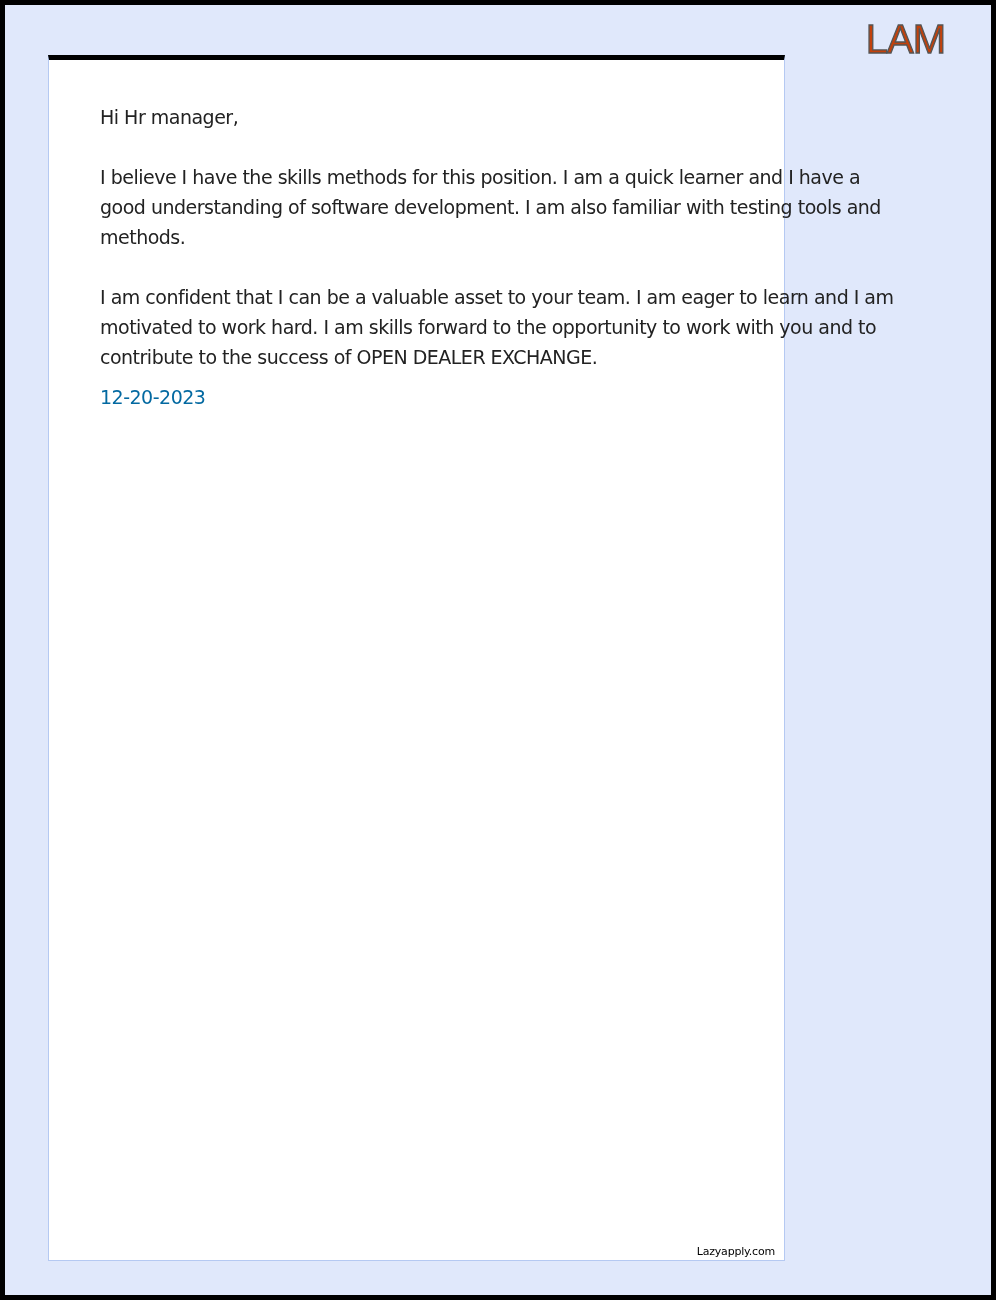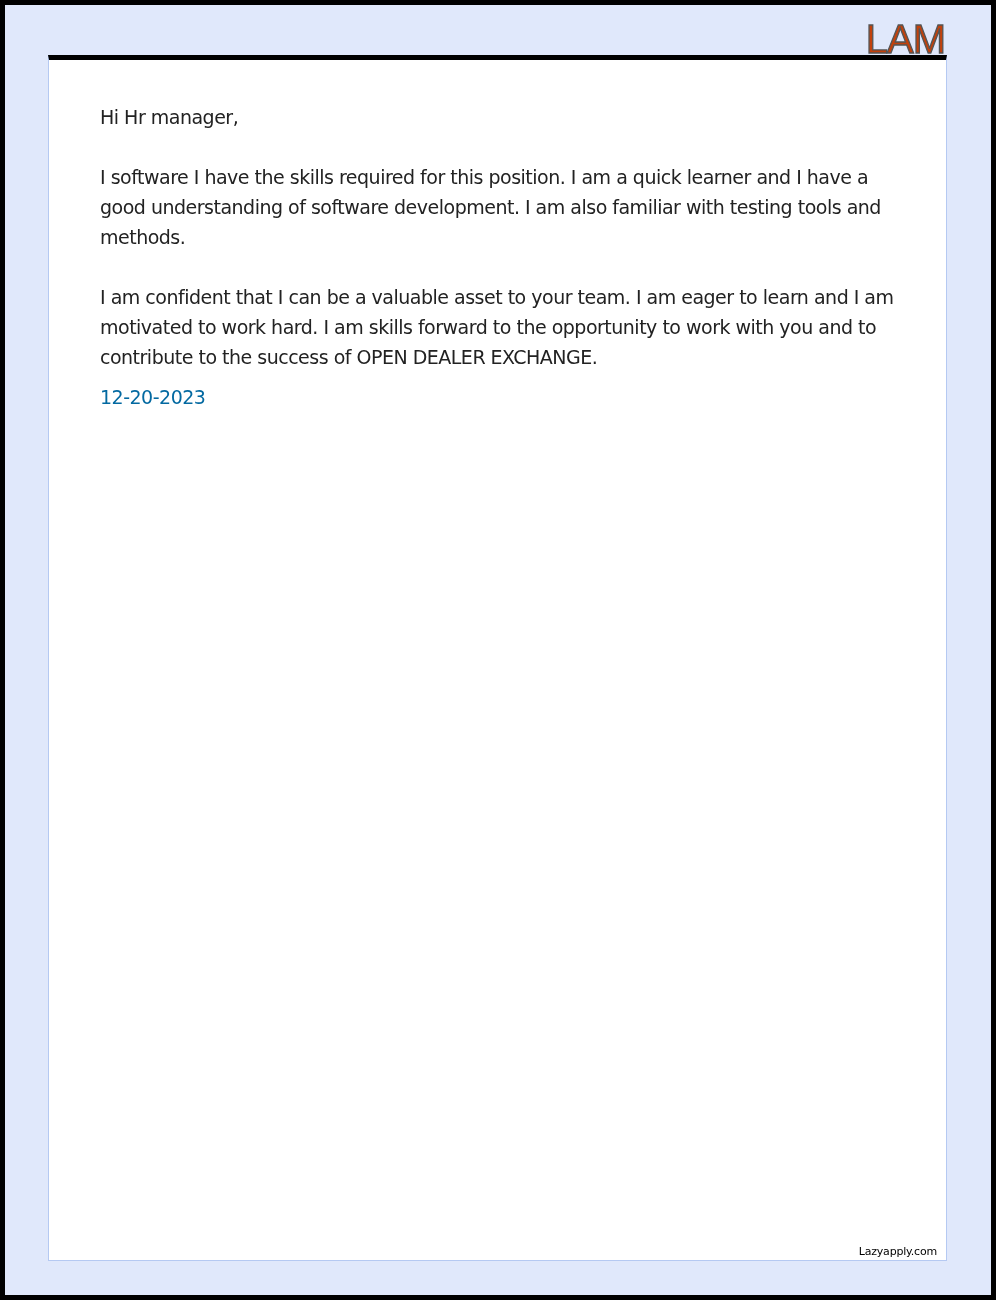--- a/index.html
+++ b/index.html
@@ -14,21 +14,21 @@
     .logo {
       position: absolute; top: 12px; right: 46px;
       font-family: "Liberation Sans", sans-serif;
       font-size: 40px; line-height: 44px;
       color: #c2410c;
       -webkit-text-stroke: 1.3px #555;
       letter-spacing: -1px;
     }
     .page {
       position: absolute; left: 43px; top: 50px;
-      width: 899px; height: 1206px;
+      width: 737px; height: 1206px;
       background: #fff;
       border: 1px solid #b5c9f2;
       border-top: 5px solid #000;
       box-sizing: border-box;
     }
     .content {
       position: absolute; left: 51px; top: 42px; width: 800px;
       font-size: 19px; line-height: 30px; color: #222;
       letter-spacing: -0.5px;
     }
@@ -41,18 +41,18 @@
     }
   </style>
 </head>
 <body>
 
 <div class="logo">LAM</div>
 
 <div class="page">
   <div class="content">
     <p>Hi Hr manager,</p>
-    <p>I software I have the skills required for this position. I am a quick learner and I have a good understanding of software development. I am also familiar with testing tools and methods.</p>
+    <p>I believe I have the skills methods for this position. I am a quick learner and I have a good understanding of software development. I am also familiar with testing tools and methods.</p>
     <p class="last">I am confident that I can be a valuable asset to your team. I am eager to learn and I am motivated to work hard. I am skills forward to the opportunity to work with you and to contribute to the success of OPEN DEALER EXCHANGE.</p>
     <div class="date">12-20-2023</div>
   </div>
   <div class="footer">Lazyapply.com</div>
 </div>
 
 </body></html>

